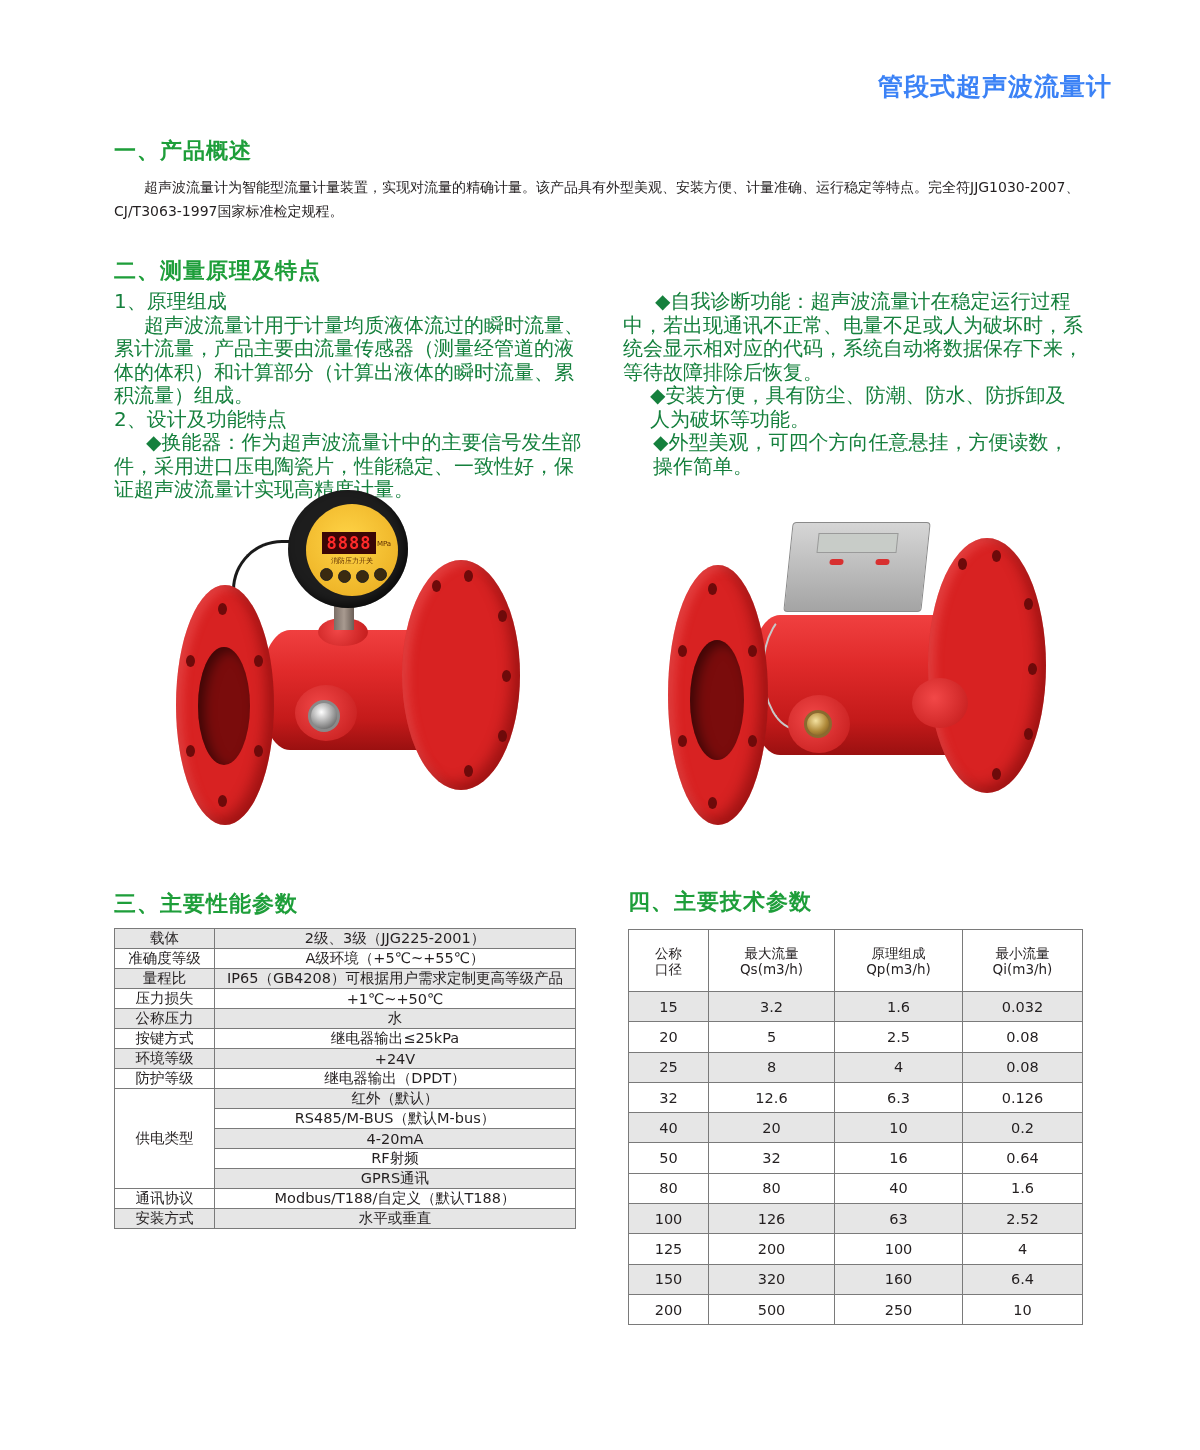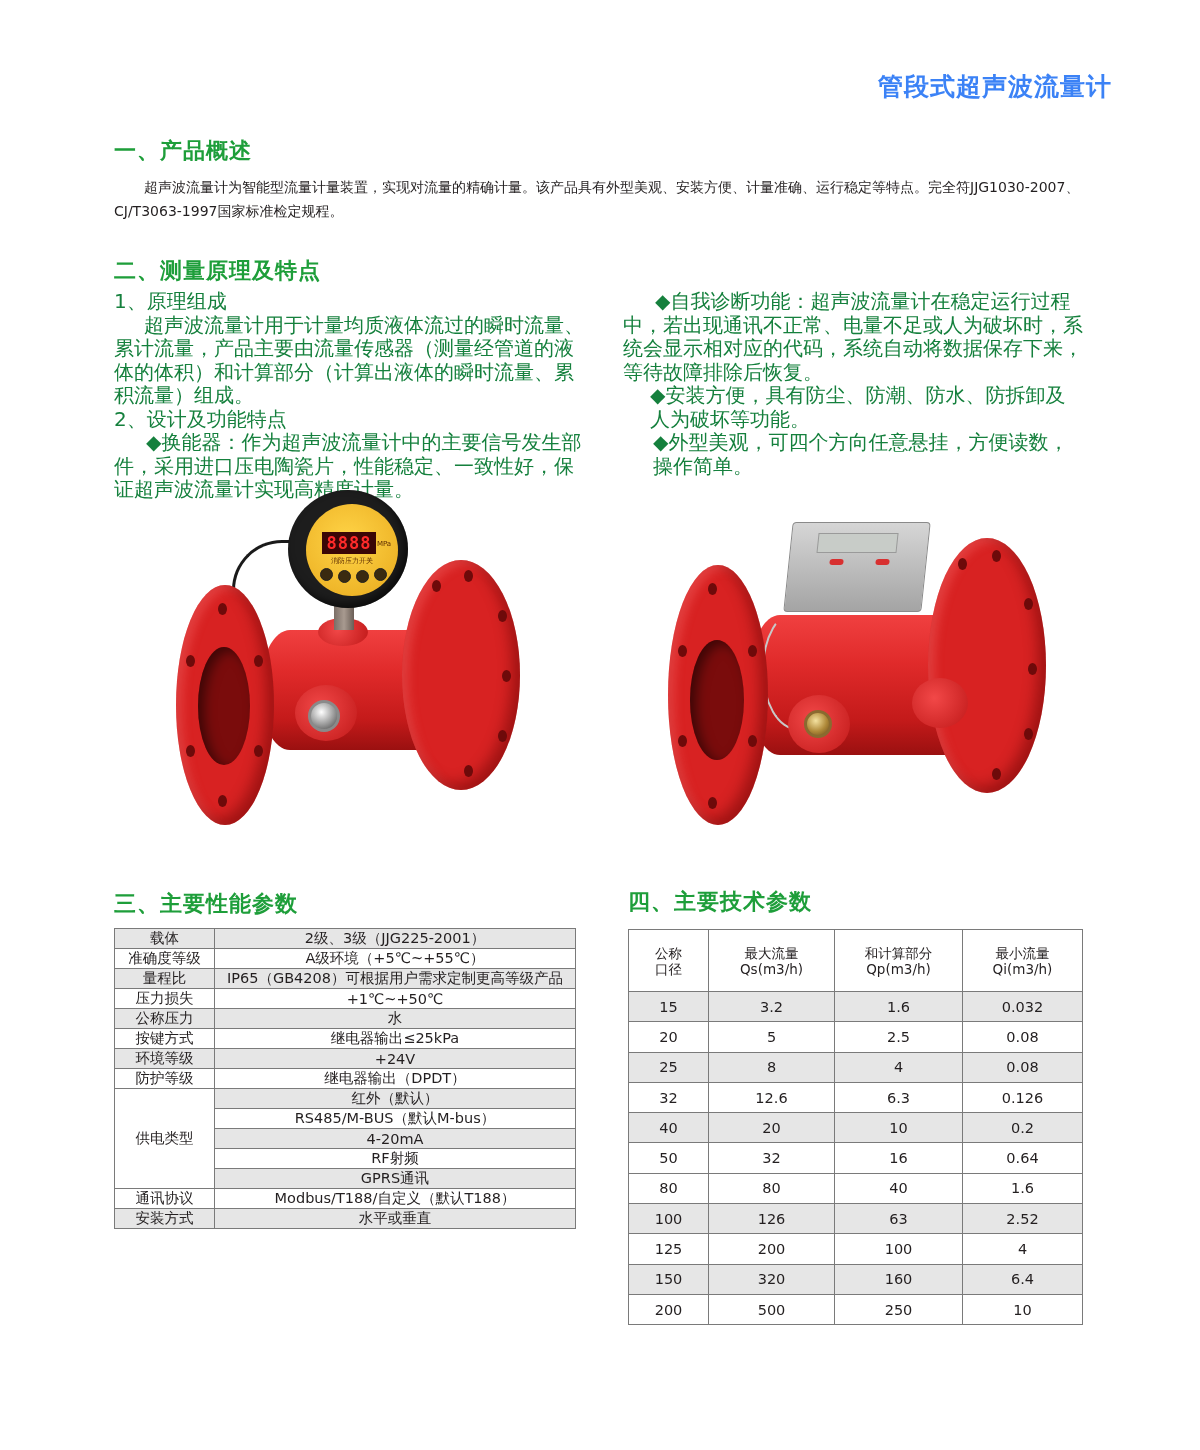--- a/index.html
+++ b/index.html
@@ -209,21 +209,21 @@
   </tbody>
 </table>
 
 <div class="section-heading" style="left:628px; top:887px;">四、主要技术参数</div>
 
 <table class="tech-table">
   <thead>
     <tr>
       <th class="c1"><span>公称</span><br><span>口径</span></th>
       <th class="c2"><span>最大流量</span><br><span>Qs(m3/h)</span></th>
-      <th class="c3"><span>和计算部分</span><br><span>Qp(m3/h)</span></th>
+      <th class="c3"><span>原理组成</span><br><span>Qp(m3/h)</span></th>
       <th><span>最小流量</span><br><span>Qi(m3/h)</span></th>
     </tr>
   </thead>
   <tbody>
     <tr class="g">
         <td>15</td>
         <td>3.2</td>
         <td>1.6</td>
         <td>0.032</td>
       </tr>

